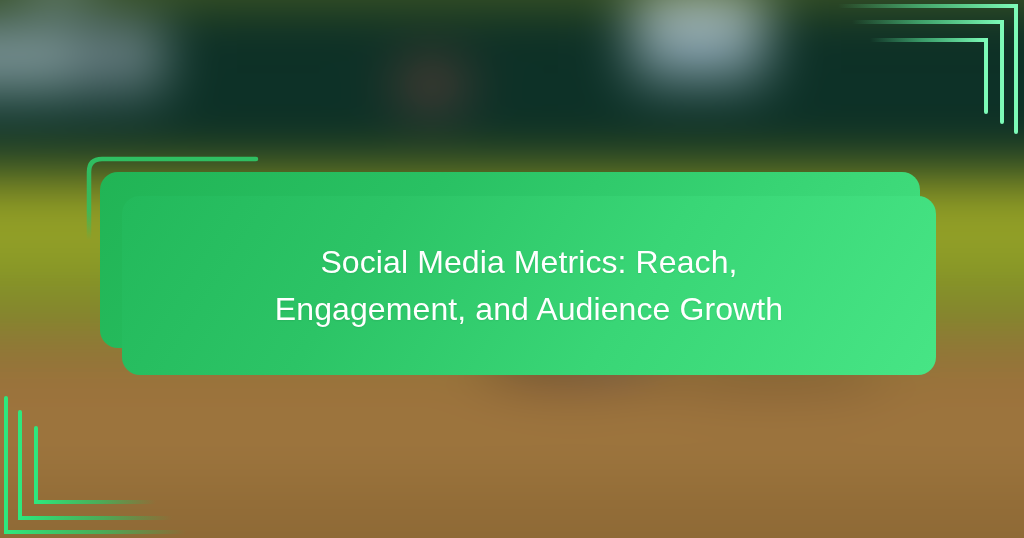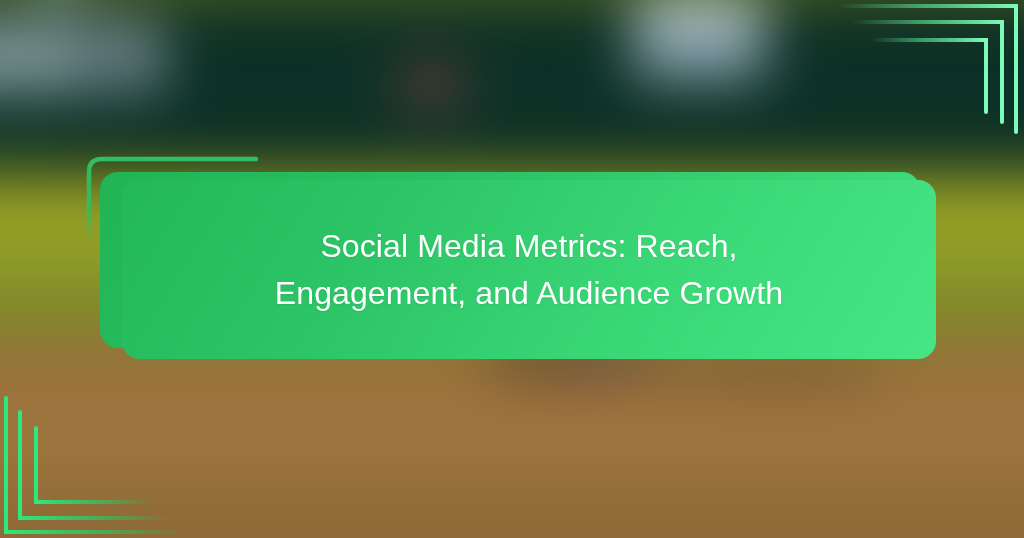--- a/index.html
+++ b/index.html
@@ -130,21 +130,21 @@
   .card-back {
     position:absolute;
     left:100px; top:172px;
     width:820px; height:176px;
     border-radius:18px;
     background:linear-gradient(128deg, #21b455 0%, #29c163 36%, #37d373 70%, #44e080 100%);
   }
 
   .card-front {
     position:absolute;
-    left:122px; top:180px;
+    left:122px; top:196px;
     width:814px; height:179px;
     border-radius:18px;
     background:linear-gradient(122deg, #23b95b 0%, #2cc466 30%, #39d676 62%, #47e585 100%);
     display:flex;
     align-items:center;
     justify-content:center;
   }
 
   .card-title {
     width:640px;

